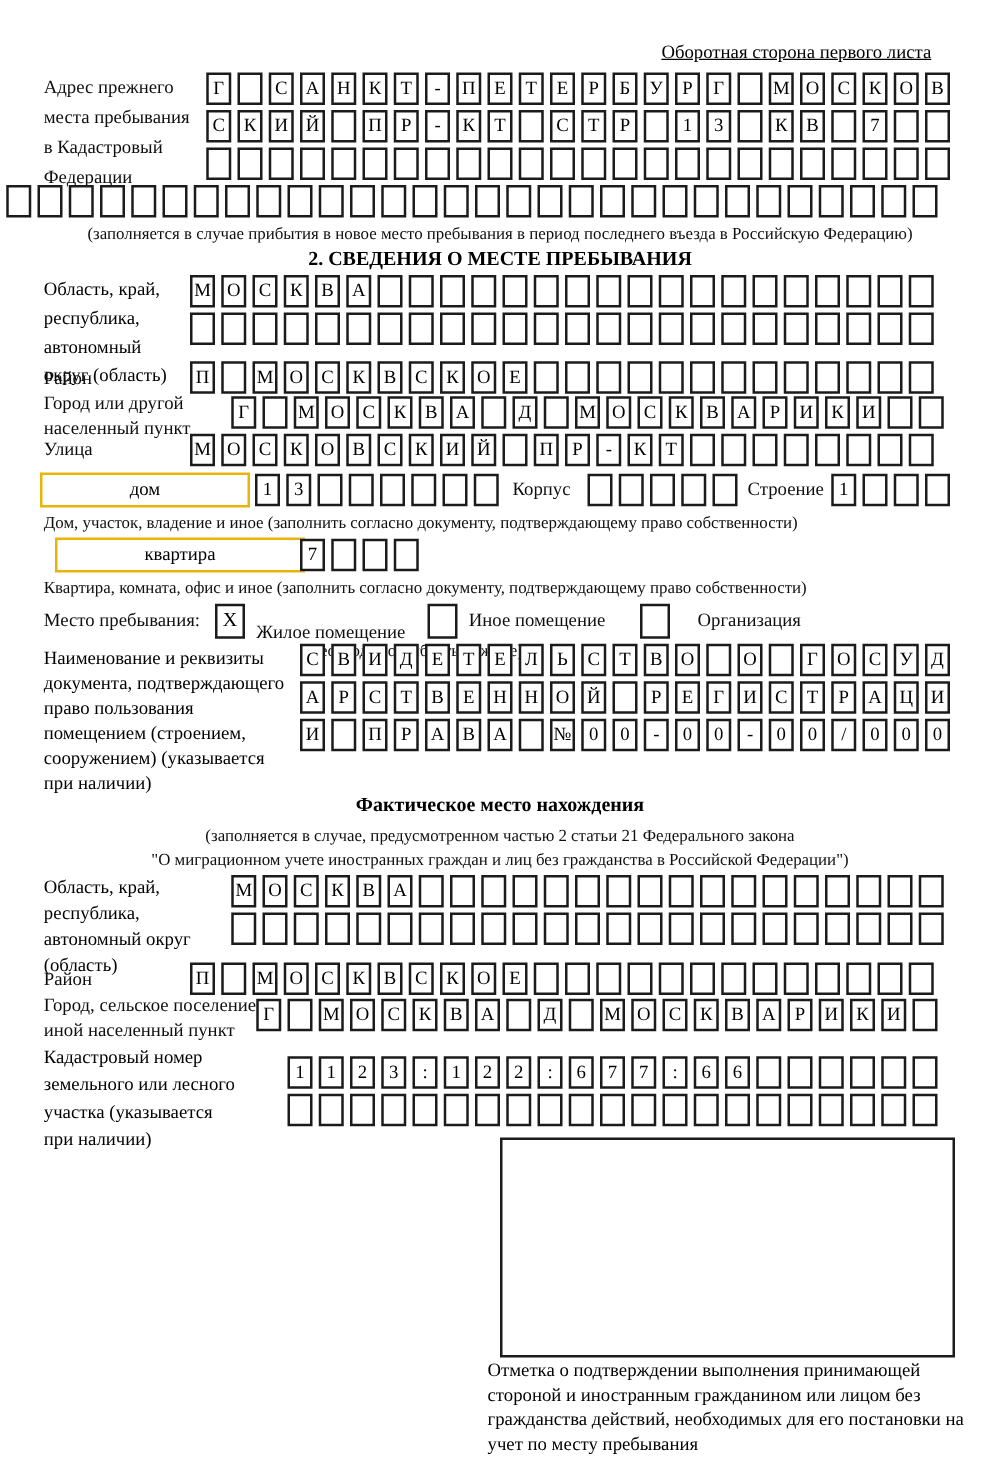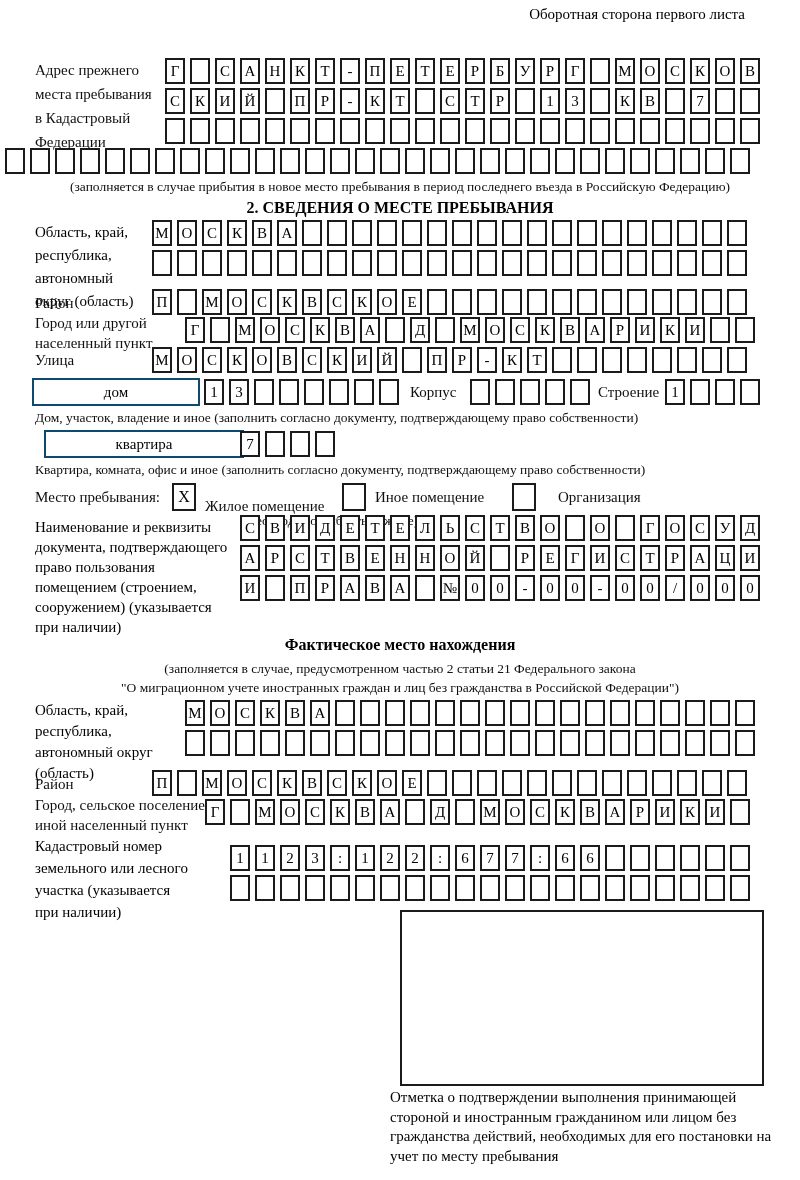--- a/index.html
+++ b/index.html
@@ -5,35 +5,35 @@
   html,body{margin:0;padding:0;background:#ffffff;}
   .page{position:relative;width:800px;height:1180px;background:#fff;color:#000;
         font-family:"Liberation Serif",serif;overflow:hidden;}
   .abs{position:absolute;}
   .lbl{font-size:15px;line-height:24px;color:#0f0f0f;}
   .lbl-tight{font-size:15px;line-height:20px;color:#0f0f0f;}
   .cells-row{position:absolute;white-space:nowrap;height:26px;}
   .cell{display:inline-block;box-sizing:border-box;width:20px;height:26px;
         border:2px solid #1b1b1b;margin-right:5px;text-align:center;
         font-size:15px;line-height:22px;vertical-align:top;background:#fff;}
-  .widebox{position:absolute;box-sizing:border-box;border:2px solid #0c4a6e;height:28px;
+  .widebox{position:absolute;box-sizing:border-box;border:2px solid #eab308;height:28px;
         text-align:center;font-size:15px;line-height:24px;background:#fff;}
   .hint{font-size:13.5px;color:#0f0f0f;white-space:nowrap;}
   .center{left:0;width:800px;text-align:center;}
   .title{font-weight:bold;font-size:16px;}
   .checkbox{position:absolute;box-sizing:border-box;width:24px;height:28px;
         border:2px solid #1b1b1b;text-align:center;font-size:16px;line-height:24px;background:#fff;}
   .stamp{position:absolute;border:2px solid #1b1b1b;background:#fff;}
 </style>
 </head>
 <body>
 
 <div class="page">
 
-  <div class="abs" style="top:6px;right:55px;font-size:15px;">Оборотная сторона первого листа</div>
+  <div class="abs" style="top:34px;right:55px;font-size:15px;text-decoration:underline;">Оборотная сторона первого листа</div>
 
   <div class="abs lbl" style="top:58px;left:35px;">
     <div>Адрес прежнего</div>
     <div>места пребывания</div>
     <div>в Кадастровый</div>
     <div>Федерации</div>
   </div>
   <div class="cells-row" style="top:58px;left:165px;"><span class="cell">Г</span><span class="cell"></span><span class="cell">С</span><span class="cell">А</span><span class="cell">Н</span><span class="cell">К</span><span class="cell">Т</span><span class="cell">-</span><span class="cell">П</span><span class="cell">Е</span><span class="cell">Т</span><span class="cell">Е</span><span class="cell">Р</span><span class="cell">Б</span><span class="cell">У</span><span class="cell">Р</span><span class="cell">Г</span><span class="cell"></span><span class="cell">М</span><span class="cell">О</span><span class="cell">С</span><span class="cell">К</span><span class="cell">О</span><span class="cell">В</span></div>
   <div class="cells-row" style="top:88px;left:165px;"><span class="cell">С</span><span class="cell">К</span><span class="cell">И</span><span class="cell">Й</span><span class="cell"></span><span class="cell">П</span><span class="cell">Р</span><span class="cell">-</span><span class="cell">К</span><span class="cell">Т</span><span class="cell"></span><span class="cell">С</span><span class="cell">Т</span><span class="cell">Р</span><span class="cell"></span><span class="cell">1</span><span class="cell">3</span><span class="cell"></span><span class="cell">К</span><span class="cell">В</span><span class="cell"></span><span class="cell">7</span><span class="cell"></span><span class="cell"></span></div>
   <div class="cells-row" style="top:118px;left:165px;"><span class="cell"></span><span class="cell"></span><span class="cell"></span><span class="cell"></span><span class="cell"></span><span class="cell"></span><span class="cell"></span><span class="cell"></span><span class="cell"></span><span class="cell"></span><span class="cell"></span><span class="cell"></span><span class="cell"></span><span class="cell"></span><span class="cell"></span><span class="cell"></span><span class="cell"></span><span class="cell"></span><span class="cell"></span><span class="cell"></span><span class="cell"></span><span class="cell"></span><span class="cell"></span><span class="cell"></span></div>

